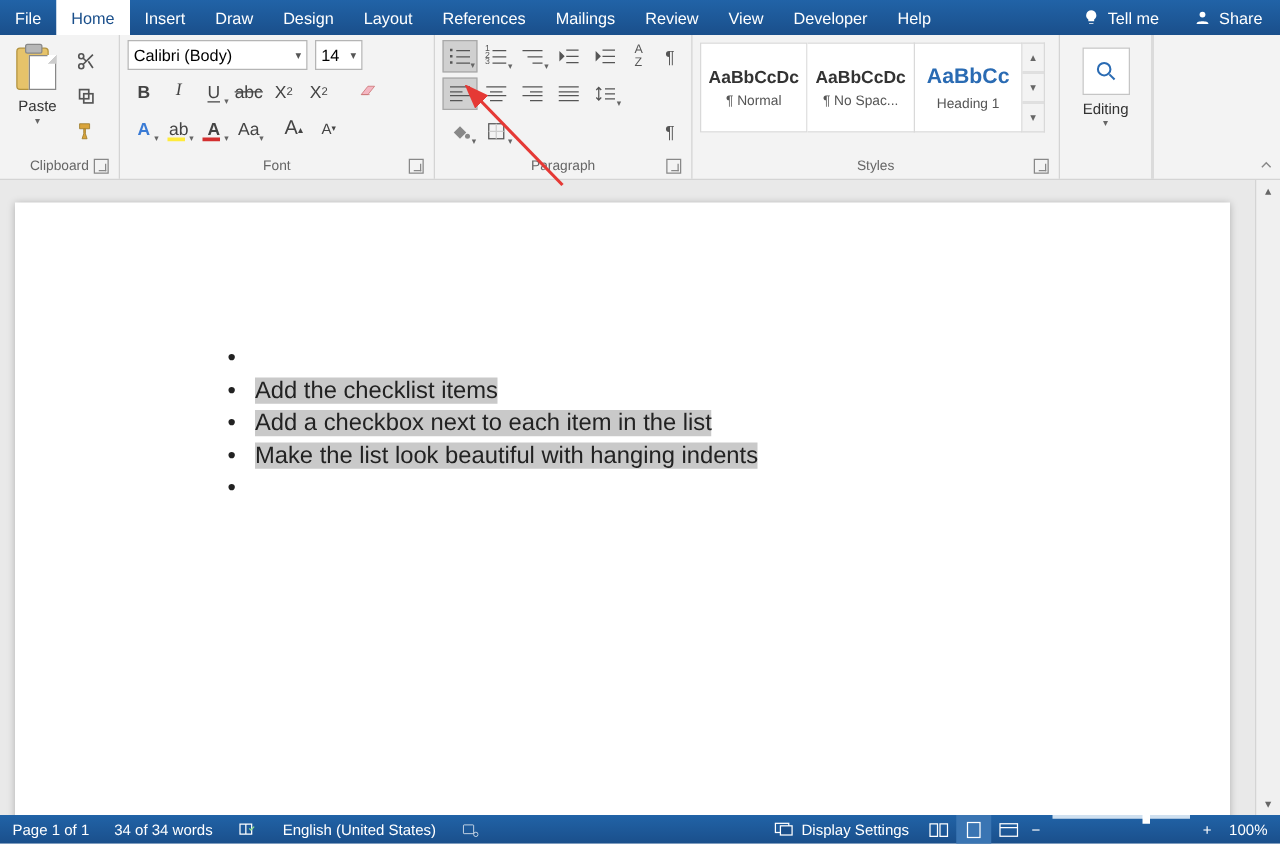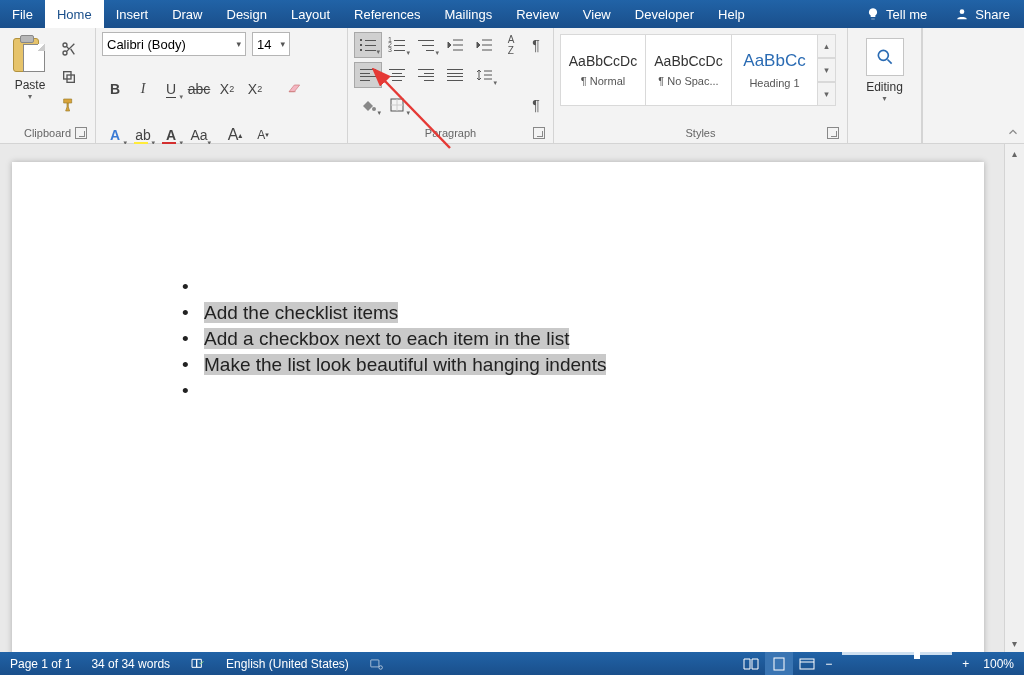--- a/index.html
+++ b/index.html
@@ -26,21 +26,21 @@
 .clip-paste-icon { width:34px; height:40px; position:relative; }
 .clipboard-shape { position:absolute; width:26px; height:34px; background:#e6c36a; border:1px solid #b2923e; border-radius:3px; top:2px; left:0; }
 .clipboard-shape::before { content:''; position:absolute; top:-4px; left:6px; width:12px; height:6px; background:#b7b7b7; border:1px solid #888; border-radius:2px; }
 .paste-paper { position:absolute; width:22px; height:28px; background:#fff; border:1px solid #888; left:10px; top:8px; }
 .paste-paper::after{content:'';position:absolute;right:-1px;top:-1px;width:7px;height:7px;background:linear-gradient(135deg,#fff 49%,#ccc 50%);}
 .clip-paste-label { font-size:12px; color:#333; margin-top:2px; }
 .clip-right { display:flex; flex-direction:column; gap:6px; padding:6px 4px 0 4px; }
 .mini-btn { width:22px; height:22px; display:flex; align-items:center; justify-content:center; }
 
 
-.font-rows { display:flex; flex-direction:column; gap:20px; }
+.font-rows { display:flex; flex-direction:column; gap:4px; }
 .font-row { display:flex; align-items:center; gap:2px; }
 .combo { background:#fff; border:1px solid #b5b5b5; height:24px; display:flex; align-items:center; padding:0 4px; font-size:13px; }
 .combo-font { width:144px; }
 .combo-size { width:38px; margin-left:4px; }
 .combo .dd { margin-left:auto; font-size:9px; color:#555; }
 .fbtn { width:26px; height:26px; display:flex; align-items:center; justify-content:center; font-size:14px; color:#444; position:relative; }
 .fbtn .dd { position:absolute; right:1px; bottom:1px; font-size:7px; color:#666; }
 .underline-bar{ border-bottom:1px solid #444; }
 .strike { text-decoration: line-through; }
 .color-bar { position:absolute; bottom:3px; left:4px; right:8px; height:3px; }
@@ -55,21 +55,21 @@
 .list-icon { width:16px; height:14px; position:relative; }
 .list-icon .ln { position:absolute; height:1px; background:#555; left:5px; right:0; }
 .list-icon .b { position:absolute; width:2px; height:2px; background:#555; left:0; }
 .align-icon { width:16px; height:12px; display:flex; flex-direction:column; justify-content:space-between; }
 .align-icon .l { height:1px; background:#555; }
 
 
 .styles-body { display:flex; align-items:flex-start; gap:0; padding-top:2px; }
 .style-tile { width:86px; height:72px; border:1px solid #d9d9d9; background:#fff; display:flex; flex-direction:column; align-items:center; justify-content:center; gap:6px; }
 .style-tile + .style-tile { border-left:none; }
-.style-sample { font-size:14px; color:#333; }
+.style-sample { font-size:14px; color:#333;font-weight:bold; }
 .style-sample.blue { color:#2a6bb3; font-size:17px; }
 .style-name { font-size:11px; color:#555; }
 .styles-spin { width:18px; display:flex; flex-direction:column; }
 .styles-spin div { height:24px; border:1px solid #d9d9d9; border-left:none; display:flex; align-items:center; justify-content:center; font-size:9px; color:#666; }
 
 
 .edit-body { display:flex; flex-direction:column; align-items:center; padding:6px 10px 0; }
 .search-icon-box { width:38px; height:38px; border:1px solid #c5c5c5; display:flex; align-items:center; justify-content:center; background:#fff; }
 
 
@@ -436,20 +436,27 @@
       </svg>
     </div>
   <div class="seg">English (United States)</div>
   <div class="seg">
       <svg width="14" height="14" viewBox="0 0 24 24" fill="#fff">
         <rect x="3" y="5" width="14" height="12" rx="1" fill="none" stroke="#fff"></rect>
         <circle cx="20" cy="18" r="3" fill="none" stroke="#fff"></circle>
       </svg>
     </div>
   <div class="spacer"></div>
+  <div class="seg">
+    <svg width="16" height="14" viewBox="0 0 24 20" fill="none" stroke="#fff" stroke-width="1.5">
+        <rect x="2" y="2" width="16" height="11"></rect>
+        <rect x="8" y="5" width="14" height="11" fill="#1a4f8b"></rect>
+      </svg>
+    <span>Display Settings</span>
+  </div>
   <div class="viewbtn">
       <svg width="16" height="12" fill="none" stroke="#fff">
         <path d="M1 1h6v10H1zM9 1h6v10H9z"></path>
       </svg>
     </div>
   <div class="viewbtn active">
       <svg width="14" height="14" fill="none" stroke="#fff">
         <rect x="2" y="1" width="10" height="12"></rect>
       </svg>
     </div>

